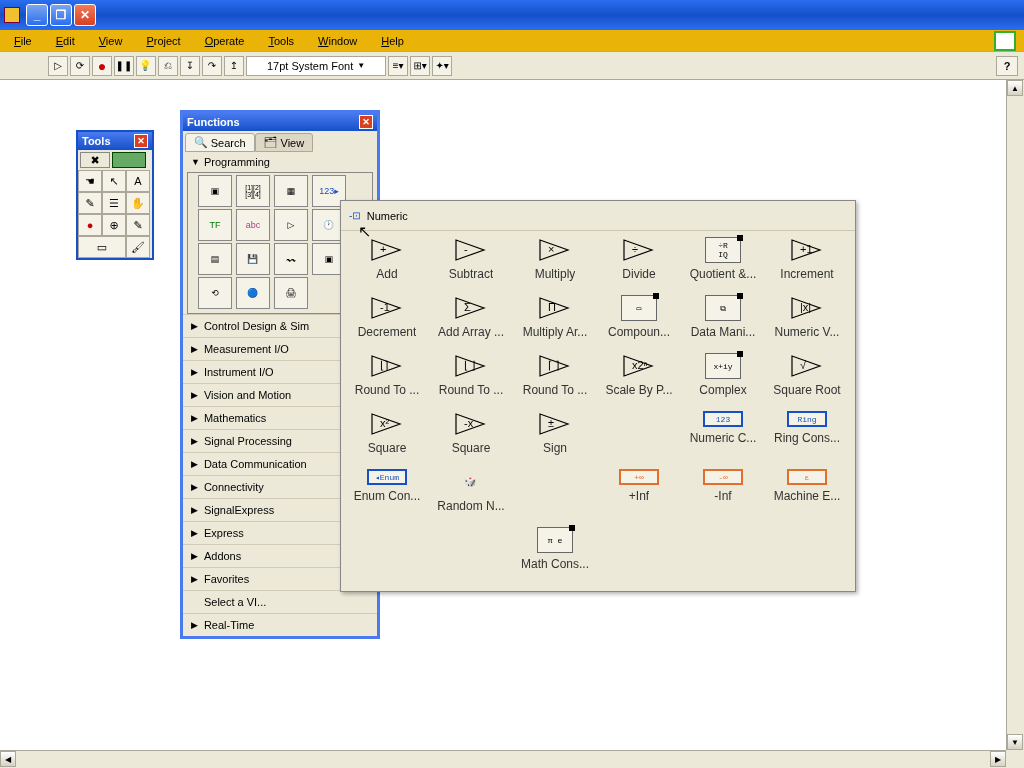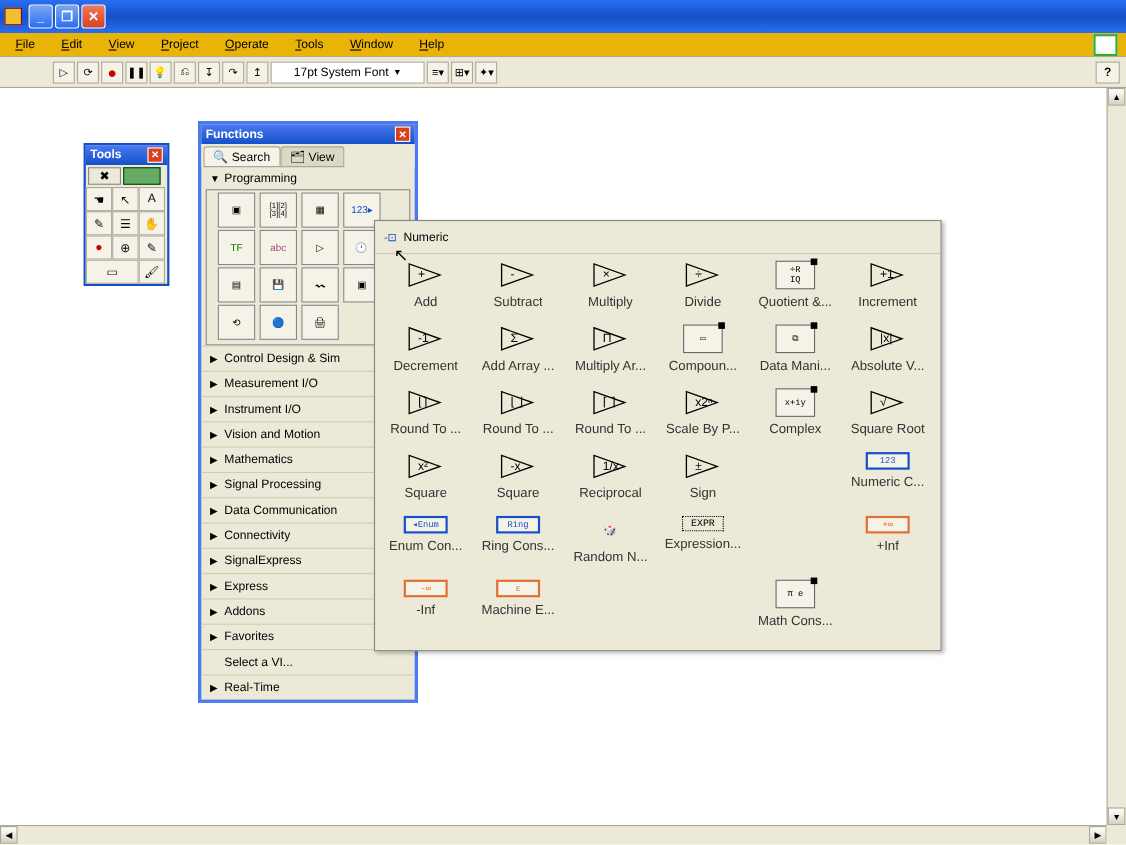--- a/index.html
+++ b/index.html
@@ -361,21 +361,21 @@
         <div class="icon" style="white-space: pre; font-size: 8px; line-height: 9px;">⧉<div class="corner"></div></div>
         <div class="lbl">Data Mani...</div>
       </div>
       <div class="fly-item">
         <div class="icon tri">
           <svg viewBox="0 0 34 24">
             <polygon class="triop" points="2,2 2,22 30,12"></polygon>
             <text x="10" y="15" font-size="9" font-family="Courier New">|x|</text>
           </svg>
         </div>
-        <div class="lbl">Absolute V...</div>
+        <div class="lbl">Numeric V...</div>
       </div>
       <div class="fly-item">
         <div class="icon tri">
           <svg viewBox="0 0 34 24">
             <polygon class="triop" points="2,2 2,22 30,12"></polygon>
             <text x="10" y="15" font-size="9" font-family="Courier New">⌊⌉</text>
           </svg>
         </div>
         <div class="lbl">Round To ...</div>
       </div>
@@ -434,55 +434,42 @@
             <polygon class="triop" points="2,2 2,22 30,12"></polygon>
             <text x="10" y="15" font-size="9" font-family="Courier New">-x</text>
           </svg>
         </div>
         <div class="lbl">Square</div>
       </div>
       <div class="fly-item">
         <div class="icon tri">
           <svg viewBox="0 0 34 24">
             <polygon class="triop" points="2,2 2,22 30,12"></polygon>
-            <text x="10" y="15" font-size="9" font-family="Courier New">1/x</text>
-          </svg>
-        </div>
-        <div class="lbl">Reciprocal</div>
-      </div>
-      <div class="fly-item">
-        <div class="icon tri">
-          <svg viewBox="0 0 34 24">
-            <polygon class="triop" points="2,2 2,22 30,12"></polygon>
             <text x="10" y="15" font-size="9" font-family="Courier New">±</text>
           </svg>
         </div>
         <div class="lbl">Sign</div>
       </div>
       <div class="fly-spacer"></div>
       <div class="fly-item">
         <div class="icon" style="border: 2px solid rgb(21, 80, 200); height: 16px; width: 40px; font-size: 8px; color: rgb(21, 80, 200);">123</div>
         <div class="lbl">Numeric C...</div>
       </div>
       <div class="fly-item">
+        <div class="icon" style="border: 2px solid rgb(21, 80, 200); height: 16px; width: 40px; font-size: 8px; color: rgb(21, 80, 200);">Ring</div>
+        <div class="lbl">Ring Cons...</div>
+      </div>
+      <div class="fly-item">
         <div class="icon" style="border: 2px solid rgb(21, 80, 200); height: 16px; width: 40px; font-size: 8px; color: rgb(21, 80, 200);">◂Enum</div>
         <div class="lbl">Enum Con...</div>
       </div>
       <div class="fly-item">
-        <div class="icon" style="border: 2px solid rgb(21, 80, 200); height: 16px; width: 40px; font-size: 8px; color: rgb(21, 80, 200);">Ring</div>
-        <div class="lbl">Ring Cons...</div>
-      </div>
-      <div class="fly-item">
         <div class="icon" style="border: none; background: transparent;">🎲</div>
         <div class="lbl">Random N...</div>
       </div>
-      <div class="fly-item">
-        <div class="icon" style="border: 1px dotted rgb(0, 0, 0); background: transparent; font-family: &quot;Courier New&quot;; height: 14px; width: 38px; font-size: 9px;">EXPR</div>
-        <div class="lbl">Expression...</div>
-      </div>
       <div class="fly-spacer"></div>
       <div class="fly-item">
         <div class="icon" style="border: 2px solid rgb(224, 112, 48); height: 16px; width: 40px; font-size: 8px; color: rgb(224, 112, 48);">+∞</div>
         <div class="lbl">+Inf</div>
       </div>
       <div class="fly-item">
         <div class="icon" style="border: 2px solid rgb(224, 112, 48); height: 16px; width: 40px; font-size: 8px; color: rgb(224, 112, 48);">-∞</div>
         <div class="lbl">-Inf</div>
       </div>
       <div class="fly-item">

